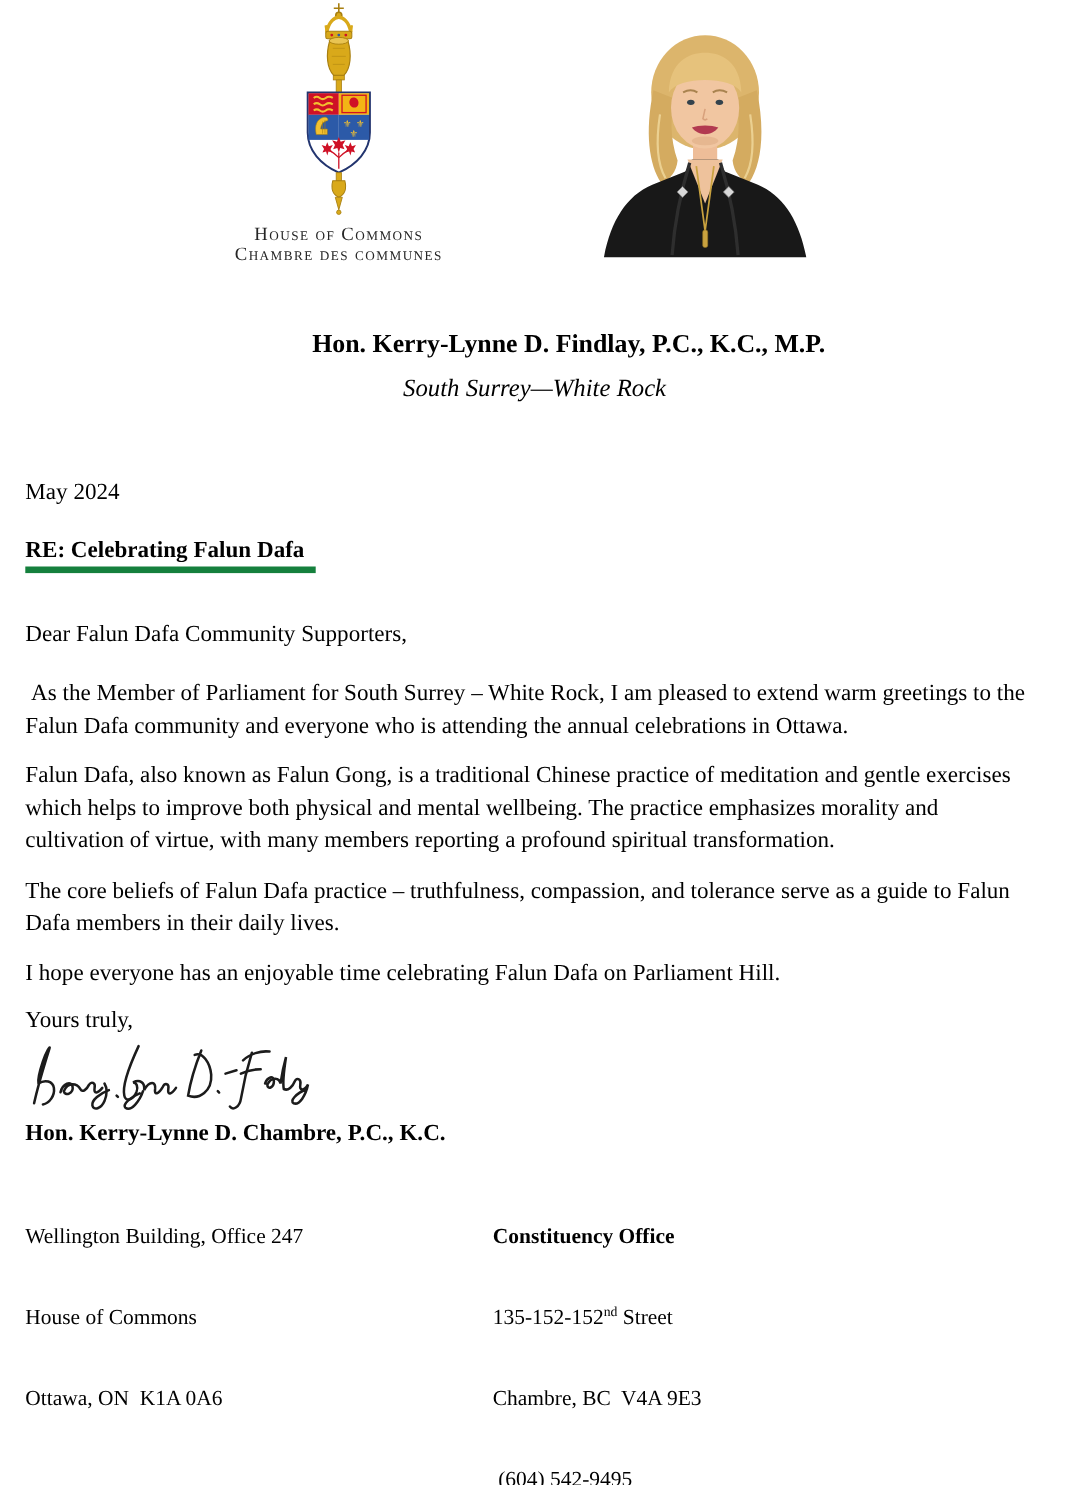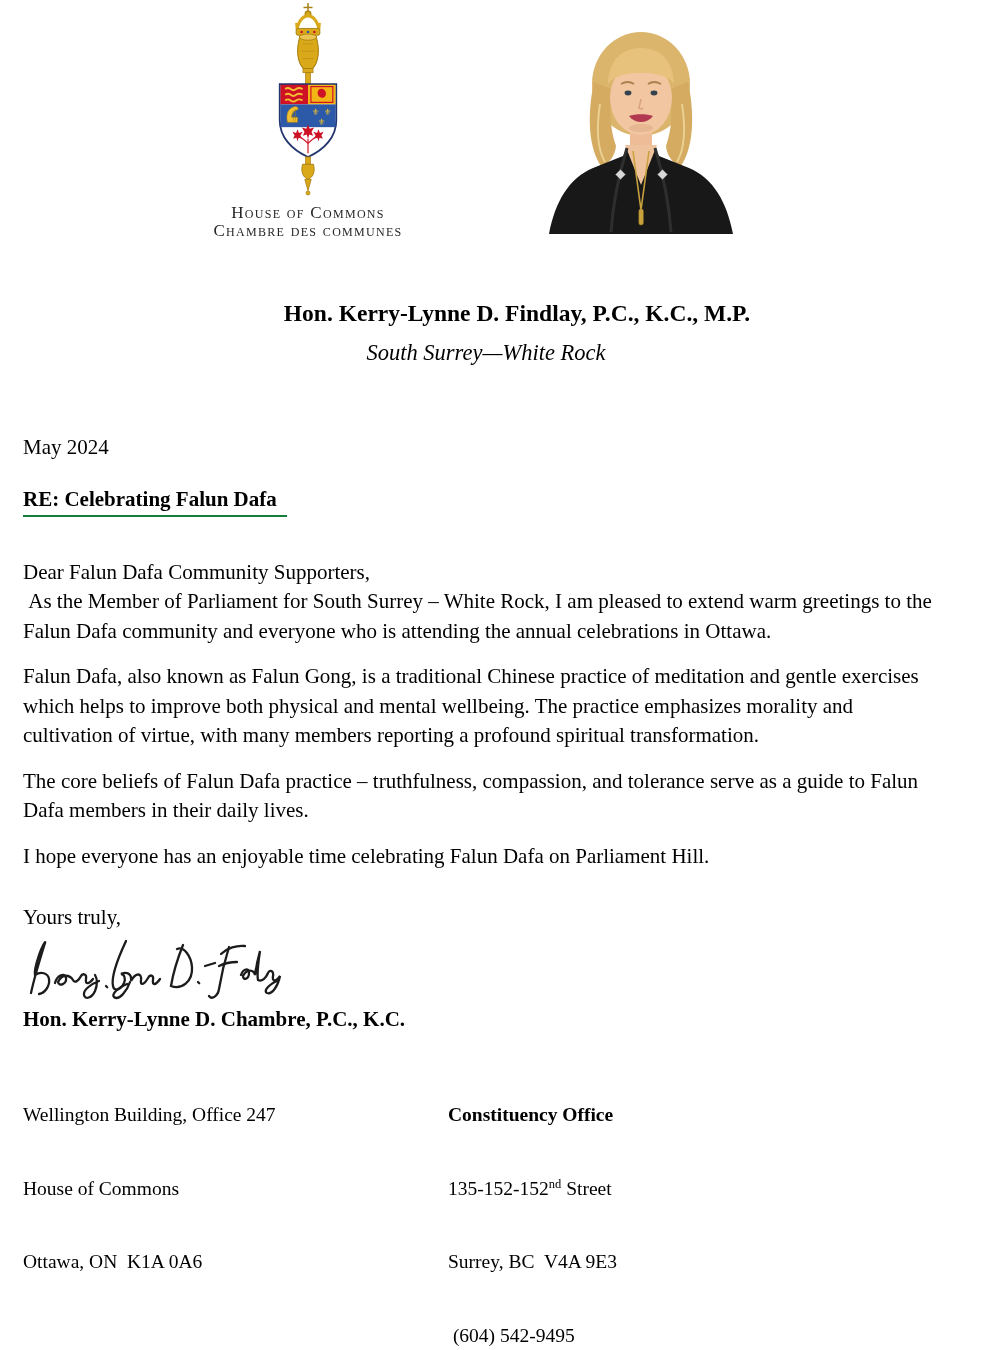--- a/index.html
+++ b/index.html
@@ -13,25 +13,25 @@
   .org-line { font-variant:small-caps; letter-spacing:1.3px; font-size:17px; line-height:18px; color:#262626; white-space:pre; }
   .org-line.canada { letter-spacing:1.8px; }
   .portrait { position:absolute; left:543px; top:4px; width:196px; height:230px; }
   
   .title { position:absolute; top:300px; left:0; width:972px; text-align:center; font-weight:bold; font-size:23.5px;padding-left:31px; }
   .riding { position:absolute; top:340px; left:0; width:972px; text-align:center; font-style:italic; font-size:22.5px; }
   
   .letter { position:absolute; left:23px; top:432px; width:924px; }
   .letter .date { font-size:21px; line-height:30px; }
   .subject-row { margin-top:22px; font-size:21px; line-height:30px; }
-  .subject { font-weight:bold; border-bottom:2px solid #15803d; padding-right:10px; display:inline-block; padding-bottom:1px; }
+  .subject { font-weight:bold; border-bottom:6px solid #15803d; padding-right:10px; display:inline-block; padding-bottom:1px; }
   .salutation { margin-top:40px; font-size:21px; line-height:30px; white-space:pre-wrap; }
   p.body-par { margin:16px 0 0 0; font-size:21px; line-height:29.5px; white-space:pre-wrap; }
-  p.first-par { margin-top:0; }
-  .closing { margin-top:31px; font-size:21px; line-height:30px; }
+  p.first-par { margin-top:24px; }
+  .closing { margin-top:13px; font-size:21px; line-height:30px; }
   .signature-svg { display:block; margin:3px 0 0 0; width:265px; height:66px; }
   .signer-name { margin-top:5px; font-weight:bold; font-size:21px; line-height:27px; }
   .signer-title { font-size:19.5px; line-height:24px; }
   
   .offices { display:flex; margin-top:21px; font-size:19.5px; line-height:24.5px; }
   .office-col { white-space:pre-wrap; }
   .office-col.left { width:425px; }
   .office-heading { font-weight:bold; }
   .office-line { white-space:pre-wrap; }
   sup.ord { font-size:12.5px; vertical-align:super; line-height:0; }
@@ -180,19 +180,19 @@
     <div class="offices">
       <div class="office-col left">
         <div class="office-line">Wellington Building, Office 247</div>
         <div class="office-line">House of Commons</div>
         <div class="office-line">Ottawa, ON  K1A 0A6</div>
         
       </div>
       <div class="office-col">
         <div class="office-heading">Constituency Office</div>
         <div class="office-line"><span>135-152-152</span><sup class="ord">nd</sup><span> Street</span></div>
-        <div class="office-line">Surrey, BC  V4A 9E3</div>
+        <div class="office-line">Chambre, BC  V4A 9E3</div>
         <div class="office-line"> (604) 542-9495</div>
       </div>
     </div>
   </div>
 
 </div>
 
 </body></html>

